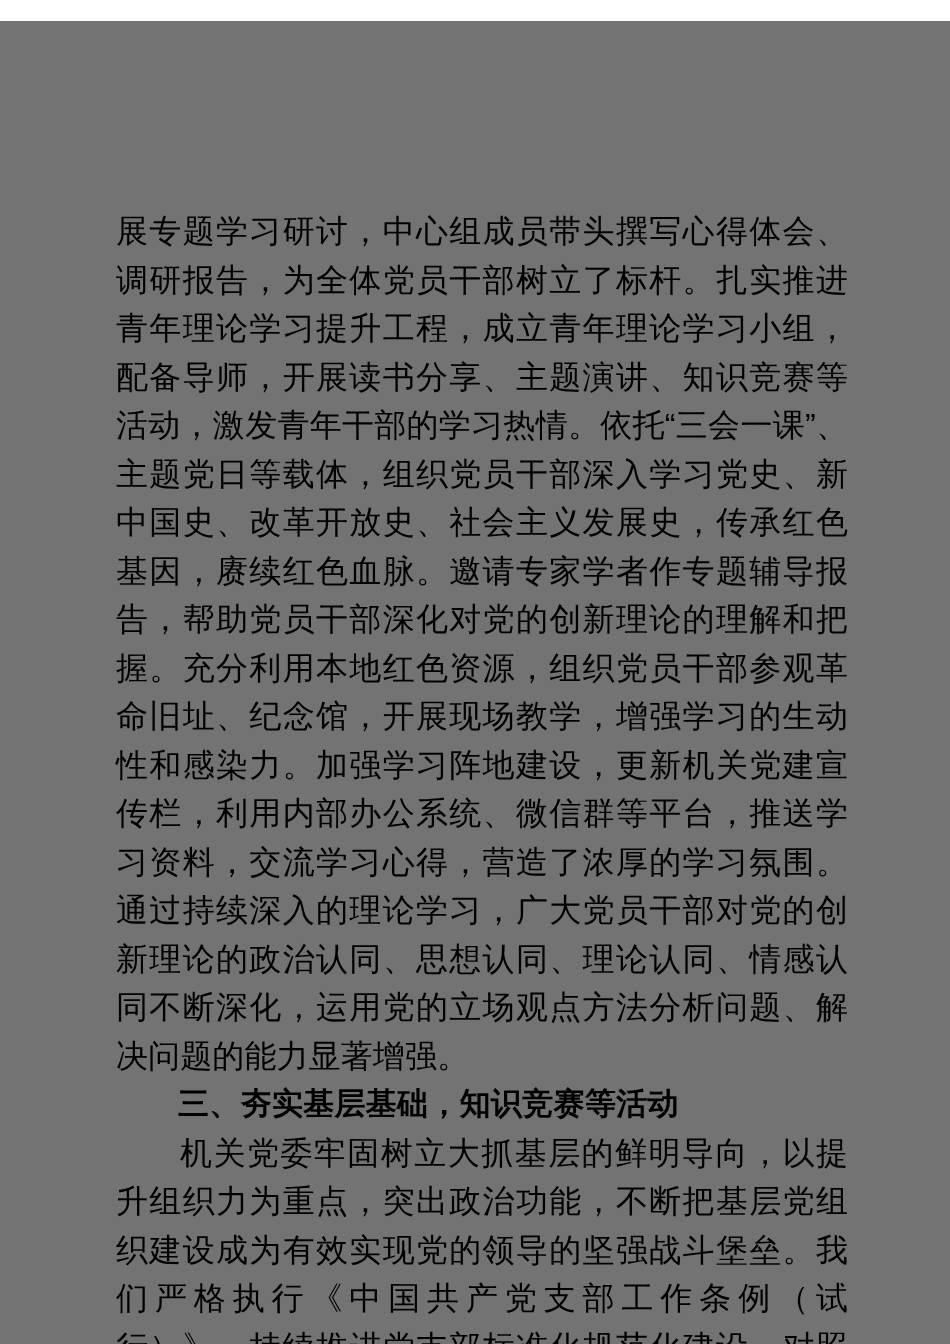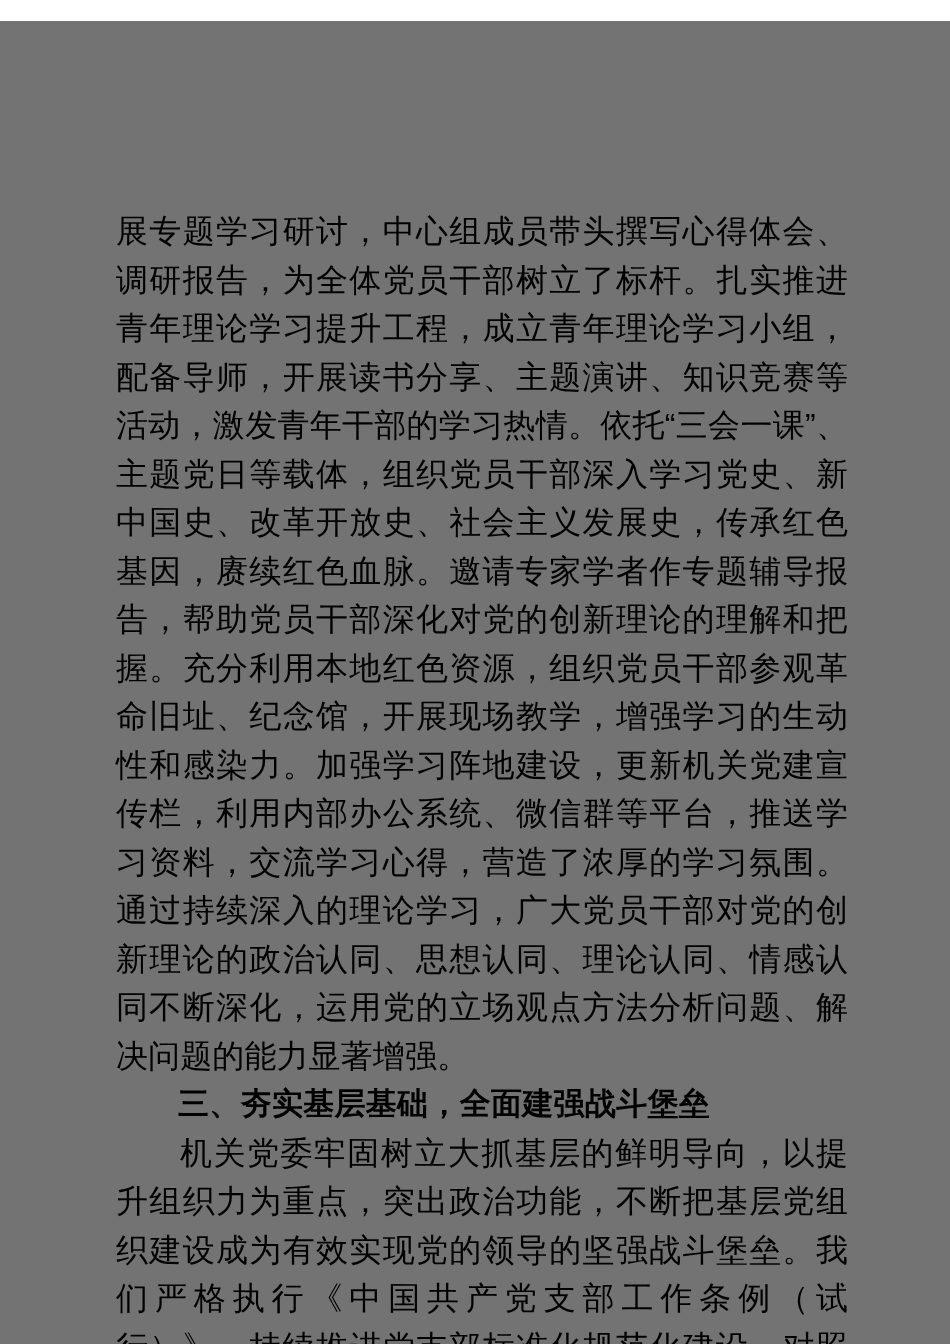--- a/index.html
+++ b/index.html
@@ -53,18 +53,18 @@
   }
 </style>
 </head>
 <body>
 
 <div id="page">
   <div id="content">
 
     <p class="para">展专题学习研讨，中心组成员带头撰写心得体会、调研报告，为全体党员干部树立了标杆。扎实推进青年理论学习提升工程，成立青年理论学习小组，配备导师，开展读书分享、主题演讲、知识竞赛等活动，激发青年干部的学习热情。依托“三会一课”、主题党日等载体，组织党员干部深入学习党史、新中国史、改革开放史、社会主义发展史，传承红色基因，赓续红色血脉。邀请专家学者作专题辅导报告，帮助党员干部深化对党的创新理论的理解和把握。充分利用本地红色资源，组织党员干部参观革命旧址、纪念馆，开展现场教学，增强学习的生动性和感染力。加强学习阵地建设，更新机关党建宣传栏，利用内部办公系统、微信群等平台，推送学习资料，交流学习心得，营造了浓厚的学习氛围。通过持续深入的理论学习，广大党员干部对党的创新理论的政治认同、思想认同、理论认同、情感认同不断深化，运用党的立场观点方法分析问题、解决问题的能力显著增强。</p>
 
-    <h3 class="heading">三、夯实基层基础，全面建强战斗堡垒</h3>
+    <h3 class="heading">三、夯实基层基础，知识竞赛等活动</h3>
 
     <p class="para indent">机关党委牢固树立大抓基层的鲜明导向，以提升组织力为重点，突出政治功能，不断把基层党组织建设成为有效实现党的领导的坚强战斗堡垒。我们严格执行《中国共产党支部工作条例（试行）》，持续推进党支部标准化规范化建设，对照标</p>
 
   </div>
 </div>
 
 </body></html>

